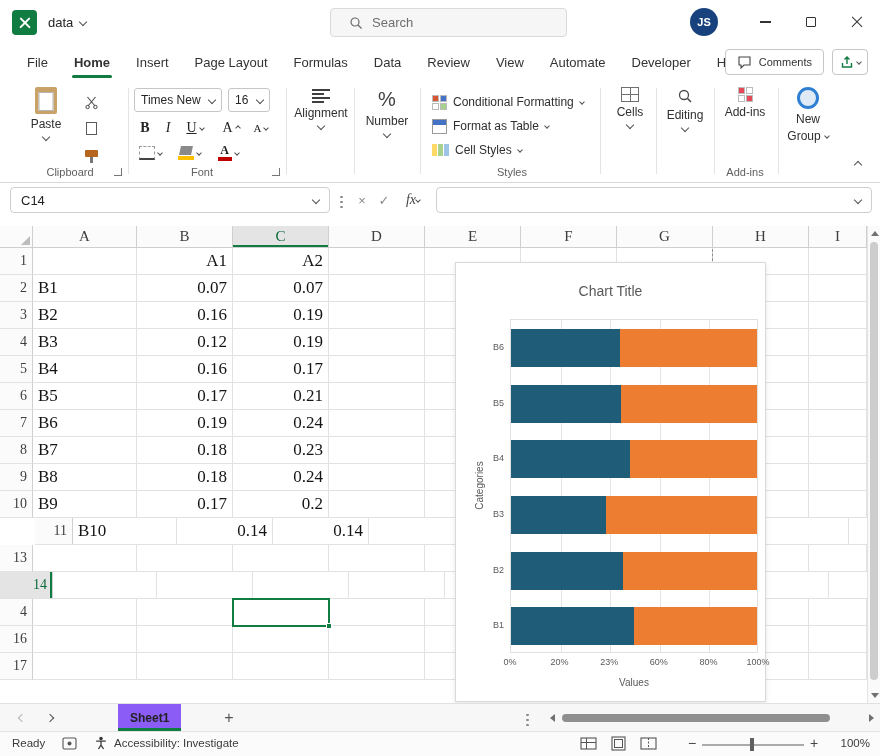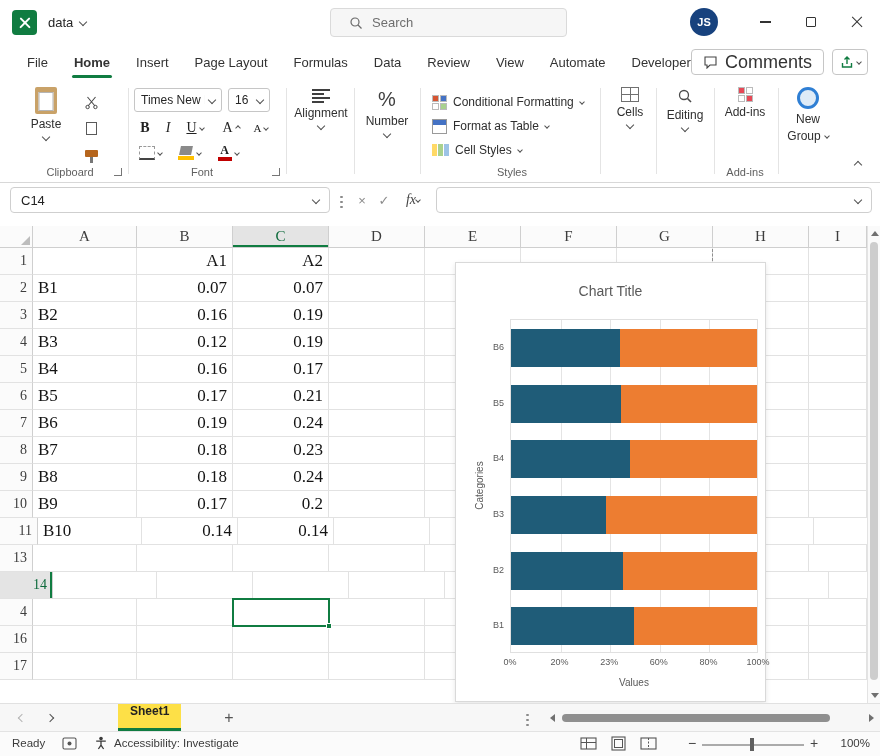--- a/index.html
+++ b/index.html
@@ -29,21 +29,21 @@
   .ic-close::before,.ic-close::after{content:"";position:absolute;left:50%;top:50%;width:14px;height:1.4px;background:#333;}
   .ic-close::before{transform:translate(-50%,-50%) rotate(45deg);}
   .ic-close::after{transform:translate(-50%,-50%) rotate(-45deg);}
 
   
   .ribbon-tabs{position:absolute;top:44px;left:0;width:880px;height:36px;background:#fff;}
   .rtab-list{position:absolute;left:14px;top:0;height:36px;display:flex;}
   .rtab{padding:0 13px;height:36px;display:flex;align-items:center;font-size:13px;color:#333;position:relative;cursor:pointer;white-space:nowrap;}
   .rtab.active{font-weight:bold;}
   .rtab.active::after{content:"";position:absolute;left:11px;right:11px;bottom:2px;height:3px;background:#107C41;border-radius:2px;}
-  .comments-btn{position:absolute;right:56px;top:5px;height:26px;border:1px solid #c6c6c6;border-radius:4px;display:flex;align-items:center;gap:7px;padding:0 11px;font-size:18px;color:#333;background:#fff;}
+  .comments-btn{position:absolute;right:56px;top:5px;height:26px;border:1px solid #c6c6c6;border-radius:4px;display:flex;align-items:center;gap:7px;padding:0 11px;font-size:11px;color:#333;background:#fff;}
   .share-btn{position:absolute;right:12px;top:5px;width:36px;height:26px;border:1px solid #c6c6c6;border-radius:4px;display:flex;align-items:center;justify-content:center;gap:3px;background:#fff;}
 
   
   .ribbon{position:absolute;top:80px;left:0;width:880px;height:103px;background:#fff;border-bottom:1px solid #d8d8d8;}
   .vsep{position:absolute;top:8px;bottom:8px;width:1px;background:#e4e4e4;}
   .rgroup-label{position:absolute;bottom:4px;font-size:11px;color:#5f5f5f;text-align:center;}
   .launcher{position:absolute;bottom:6px;width:8px;height:8px;border-right:1.3px solid #767676;border-bottom:1.3px solid #767676;}
   .rbig{position:absolute;top:7px;width:48px;display:flex;flex-direction:column;align-items:center;gap:3px;cursor:pointer;}
   .rbl{font-size:12px;color:#2f2f2f;white-space:nowrap;}
   .rsmall{position:absolute;width:22px;height:22px;display:flex;align-items:center;justify-content:center;cursor:pointer;}
@@ -132,21 +132,21 @@
   .xtick{position:absolute;top:394px;transform:translateX(-50%);font-size:9px;color:#595959;}
   .ytick{position:absolute;left:16px;width:32px;text-align:right;font-size:9px;color:#595959;}
   .chart-xlab{position:absolute;top:414px;left:54px;width:248px;text-align:center;font-size:10px;color:#595959;}
   .chart-ylab{position:absolute;left:-17px;top:217px;width:80px;transform:rotate(-90deg);text-align:center;font-size:10px;color:#595959;}
   .xticks,.yticks{position:absolute;inset:0;pointer-events:none;}
 
   
   .sheet-bar{position:absolute;top:703px;left:0;width:880px;height:28px;background:#f7f7f7;border-top:1px solid #e1e1e1;}
   .nav-chev{position:absolute;top:0;height:28px;width:20px;display:flex;align-items:center;justify-content:center;cursor:pointer;}
   .nav-chev.dim .chev{border-color:#b3b3b3;}
-  .sheet-tab{position:absolute;left:118px;top:0;height:27px;padding:0 12px;background:#fde047;display:flex;align-items:flex-start;font-size:12px;font-weight:bold;color:#222;cursor:pointer;}
+  .sheet-tab{position:absolute;left:118px;top:0;height:27px;padding:0 12px;background:#8b5cf6;display:flex;align-items:center;font-size:12px;font-weight:bold;color:#222;cursor:pointer;}
   .sheet-tab.active::after{content:"";position:absolute;left:0;right:0;bottom:0;height:3px;background:#107C41;}
   .add-sheet{position:absolute;left:218px;top:0;height:28px;width:22px;display:flex;align-items:center;justify-content:center;font-size:16px;color:#555;cursor:pointer;}
   .hscroll{position:absolute;left:548px;top:0;right:4px;height:28px;}
   .htrack{position:absolute;left:14px;right:16px;top:10px;height:8px;}
   .hthumb{position:absolute;left:0;top:0;width:268px;height:8px;background:#8f8f8f;border-radius:4px;}
   .tri-left{position:absolute;left:2px;top:10px;width:0;height:0;border-top:4px solid transparent;border-bottom:4px solid transparent;border-right:5px solid #707070;}
   .tri-right{position:absolute;right:2px;top:10px;width:0;height:0;border-top:4px solid transparent;border-bottom:4px solid transparent;border-left:5px solid #707070;}
 
   
   .status-bar{position:absolute;top:731px;left:0;width:880px;height:25px;background:#fbfbfb;border-top:1px solid #e3e3e3;font-size:11.5px;color:#3b3b3b;}
@@ -526,21 +526,21 @@
         <div class="gcell ar" style="width: 96px;">0.17</div>
         <div class="gcell ar" style="width: 96px;">0.2</div>
         <div class="gcell ar" style="width: 96px;"></div>
         <div class="gcell ar" style="width: 96px;"></div>
         <div class="gcell ar" style="width: 96px;"></div>
         <div class="gcell ar" style="width: 96px;"></div>
         <div class="gcell ar" style="width: 96px;"></div>
         <div class="gcell ar" style="width: 58px;"></div>
       </div>
       <div class="grow">
-        <div class="grcell" style="width: 38px;">11</div>
+        <div class="grcell" style="width: 38px; margin-left: 35px;">11</div>
         <div class="gcell al" style="width: 104px;">B10</div>
         <div class="gcell ar" style="width: 96px;">0.14</div>
         <div class="gcell ar" style="width: 96px;">0.14</div>
         <div class="gcell ar" style="width: 96px;"></div>
         <div class="gcell ar" style="width: 96px;"></div>
         <div class="gcell ar" style="width: 96px;"></div>
         <div class="gcell ar" style="width: 96px;"></div>
         <div class="gcell ar" style="width: 96px;"></div>
         <div class="gcell ar" style="width: 58px;"></div>
       </div>

